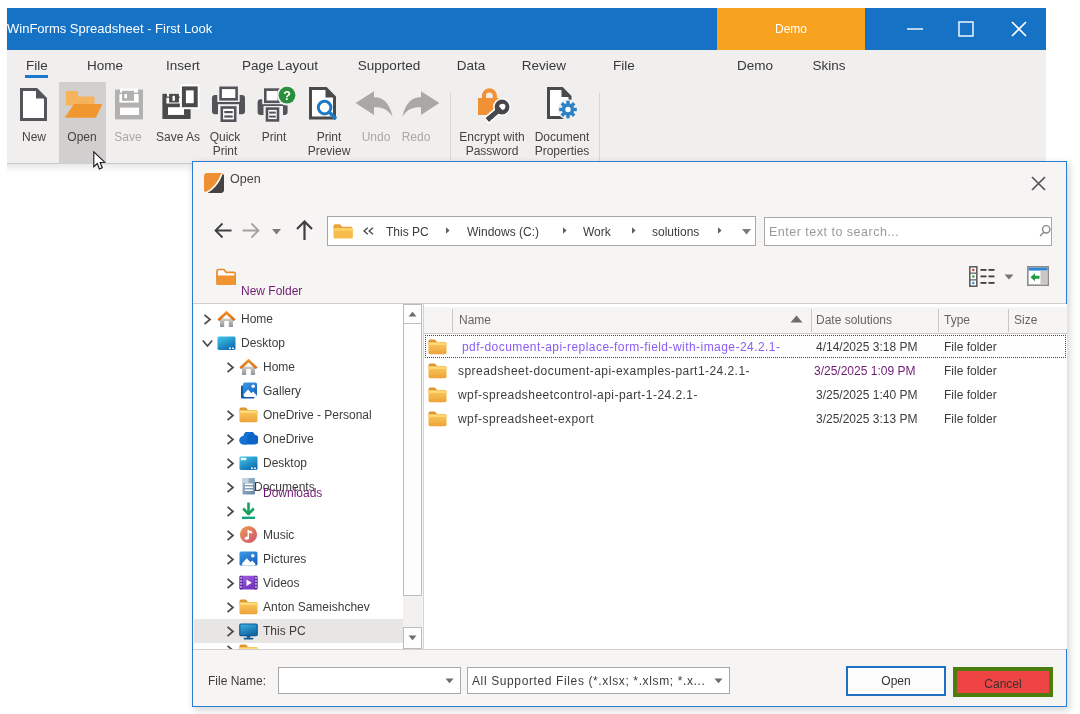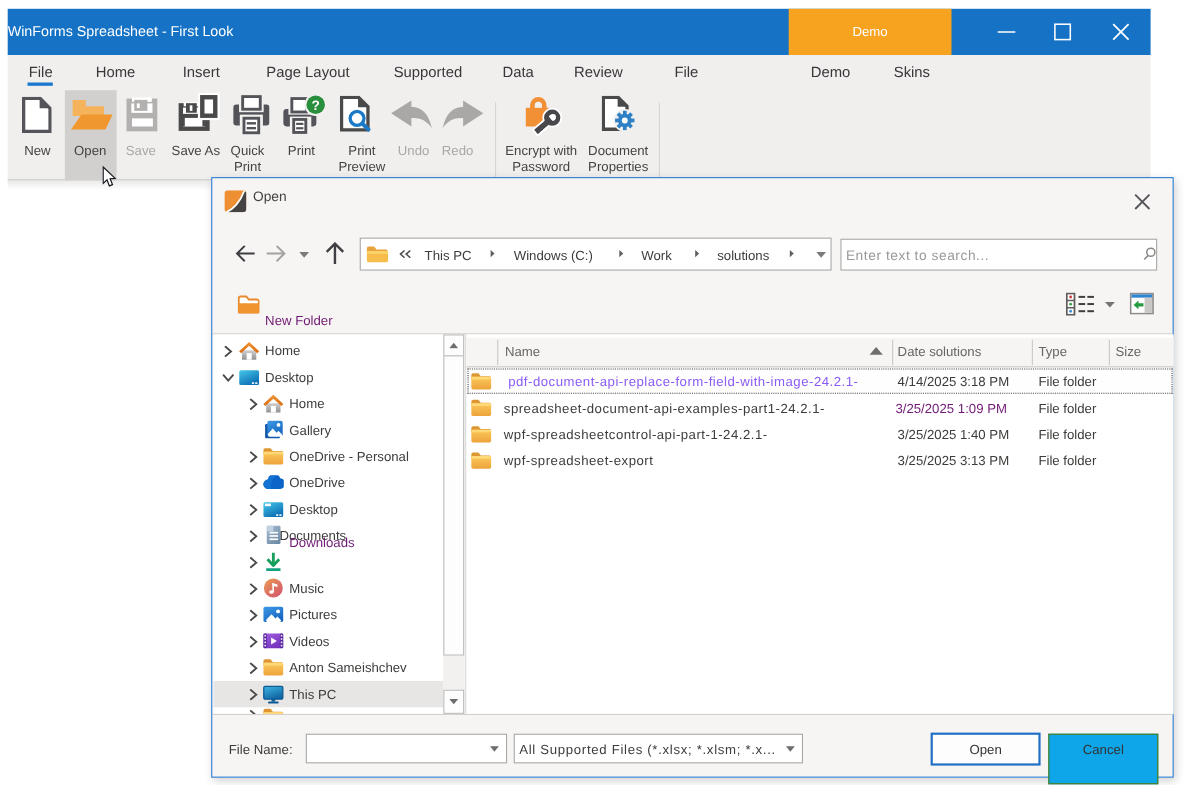--- a/index.html
+++ b/index.html
@@ -598,19 +598,19 @@
   <svg class="abs" style="left:252px;top:516px" width="9" height="6" viewBox="0 0 9 6">
       <path d="M0.5 0.5 h8 L4.5 5.3 z" fill="#6e6d6b"></path>
     </svg>
   <div class="box" style="left:274px;top:505px;width:263px;height:27px"></div>
   <div class="abs" style="left:279px;top:512px;color:#3d3c3a;letter-spacing:0.62px">All Supported Files (*.xlsx; *.xlsm; *.x...</div>
   <svg class="abs" style="left:521px;top:516px" width="9" height="6" viewBox="0 0 9 6">
       <path d="M0.5 0.5 h8 L4.5 5.3 z" fill="#6e6d6b"></path>
     </svg>
   <div class="abs" style="left:653px;top:504px;width:100px;height:30px;background:#fdfdfd;border:2px solid #1f6fc4;
        text-align:center;line-height:26px;color:#333231">Open</div>
-  <div class="abs" style="left:760px;top:505px;width:100px;height:46px;background:#0ea5e9;border:1px solid #4d7c0f;
+  <div class="abs" style="left:760px;top:505px;width:100px;height:30px;background:#ef4444;border:4px solid #4d7c0f;
        text-align:center;line-height:26px;color:#333231">Cancel</div>
 </div>
 
 <svg class="abs" style="left:93px;top:151px" width="13" height="20" viewBox="0 0 13 20">
   <path d="M0.8 0.8 L0.8 15.7 L4.3 12.5 L6.4 18 L9.3 16.8 L7.1 11.5 L11.7 11.2 Z" fill="#fff" stroke="#16151c" stroke-width="1.1"></path>
 </svg>
 
 </body></html>

